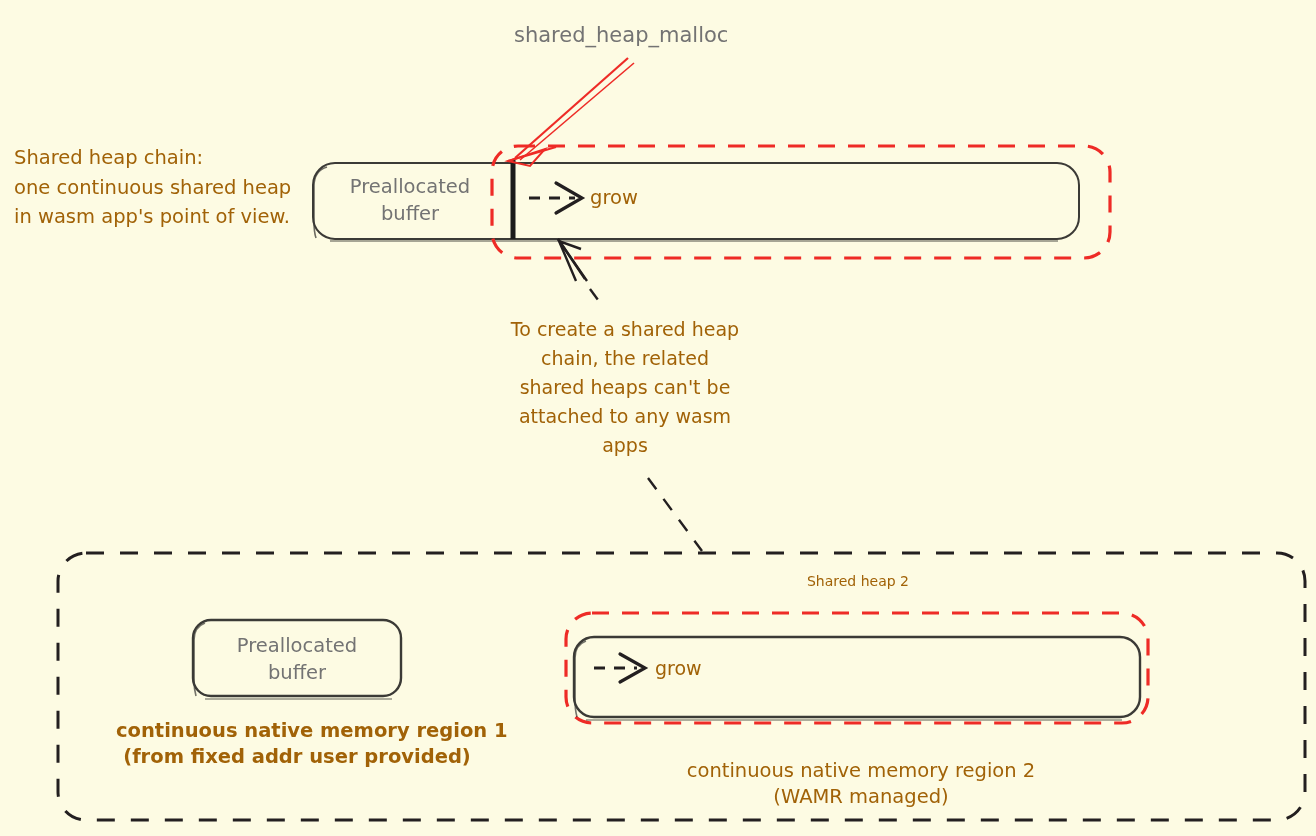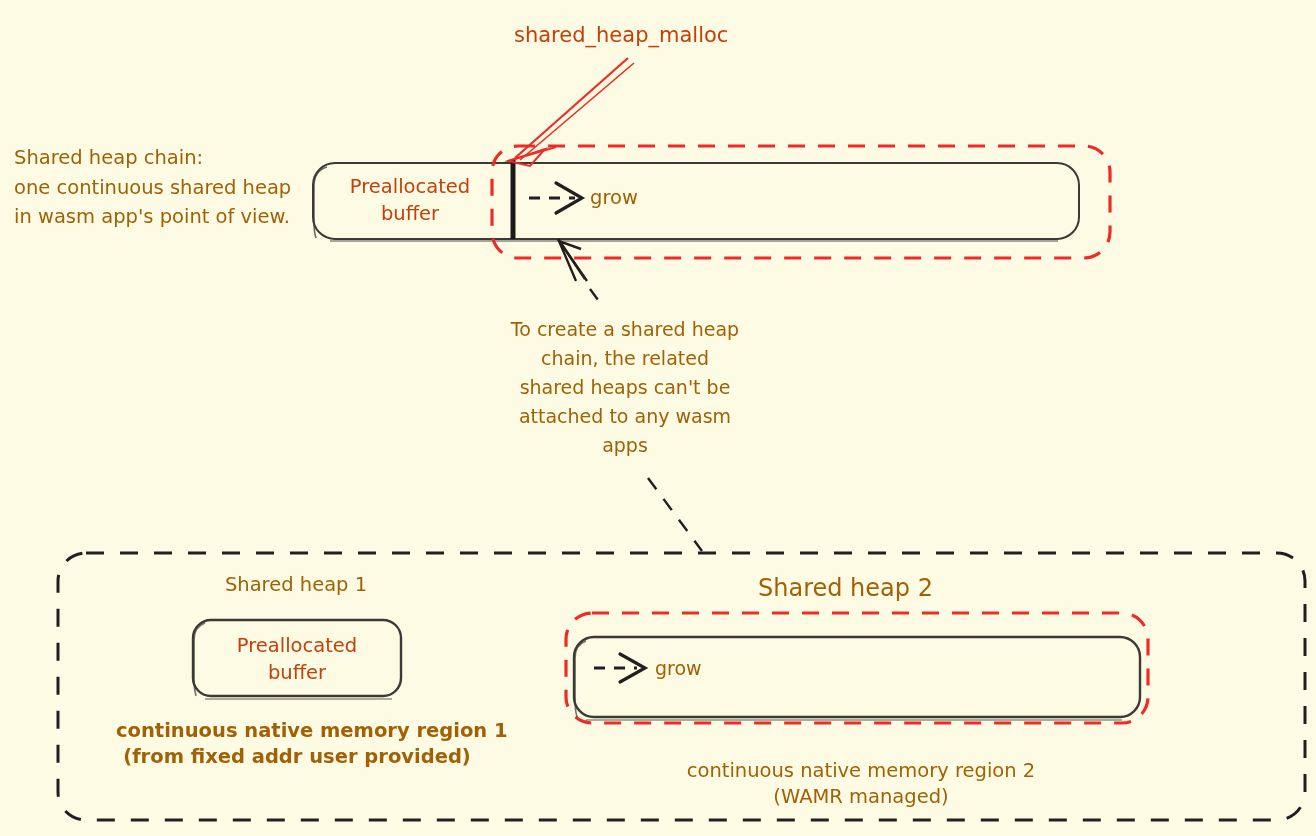--- a/index.html
+++ b/index.html
@@ -25,21 +25,21 @@
     width: 1316px;
     height: 836px;
     pointer-events: none;
   }
   .txt {
     position: absolute;
     white-space: pre;
     color: #a16207;
     line-height: 1.28;
   }
-  .red { color: #c2410c; }
+  .red { color: #737373; }
 
   
   #intro-text {
     left: 14px;
     top: 143px;
     font-size: 19.5px;
     line-height: 1.52;
   }
 
   
@@ -86,21 +86,22 @@
     left: 196px;
     top: 573px;
     width: 200px;
     text-align: center;
     font-size: 19.5px;
   }
   #heap2-title {
     left: 758px;
     top: 573px;
     width: 200px;
-    font-size: 24px;
+    text-align: center;
+    font-size: 14px;
   }
   #prealloc-bottom {
     left: 194px;
     top: 633px;
     width: 206px;
     text-align: center;
     font-size: 19.5px;
     line-height: 1.38;
   }
   #region1-caption {
@@ -191,21 +192,20 @@
 buffer</div>
 
   <div class="txt" id="grow-top-label">grow</div>
 
   <div class="txt" id="chain-note">To create a shared heap
 chain, the related
 shared heaps can't be
 attached to any wasm
 apps</div>
 
-  <div class="txt" id="heap1-title">Shared heap 1</div>
 
   <div class="txt red" id="prealloc-bottom">Preallocated
 buffer</div>
 
   <div class="txt" id="region1-caption">continuous native memory region 1
 (from fixed addr user provided)</div>
 
   <div class="txt" id="heap2-title">Shared heap 2</div>
 
   <div class="txt" id="grow-bottom-label">grow</div>

